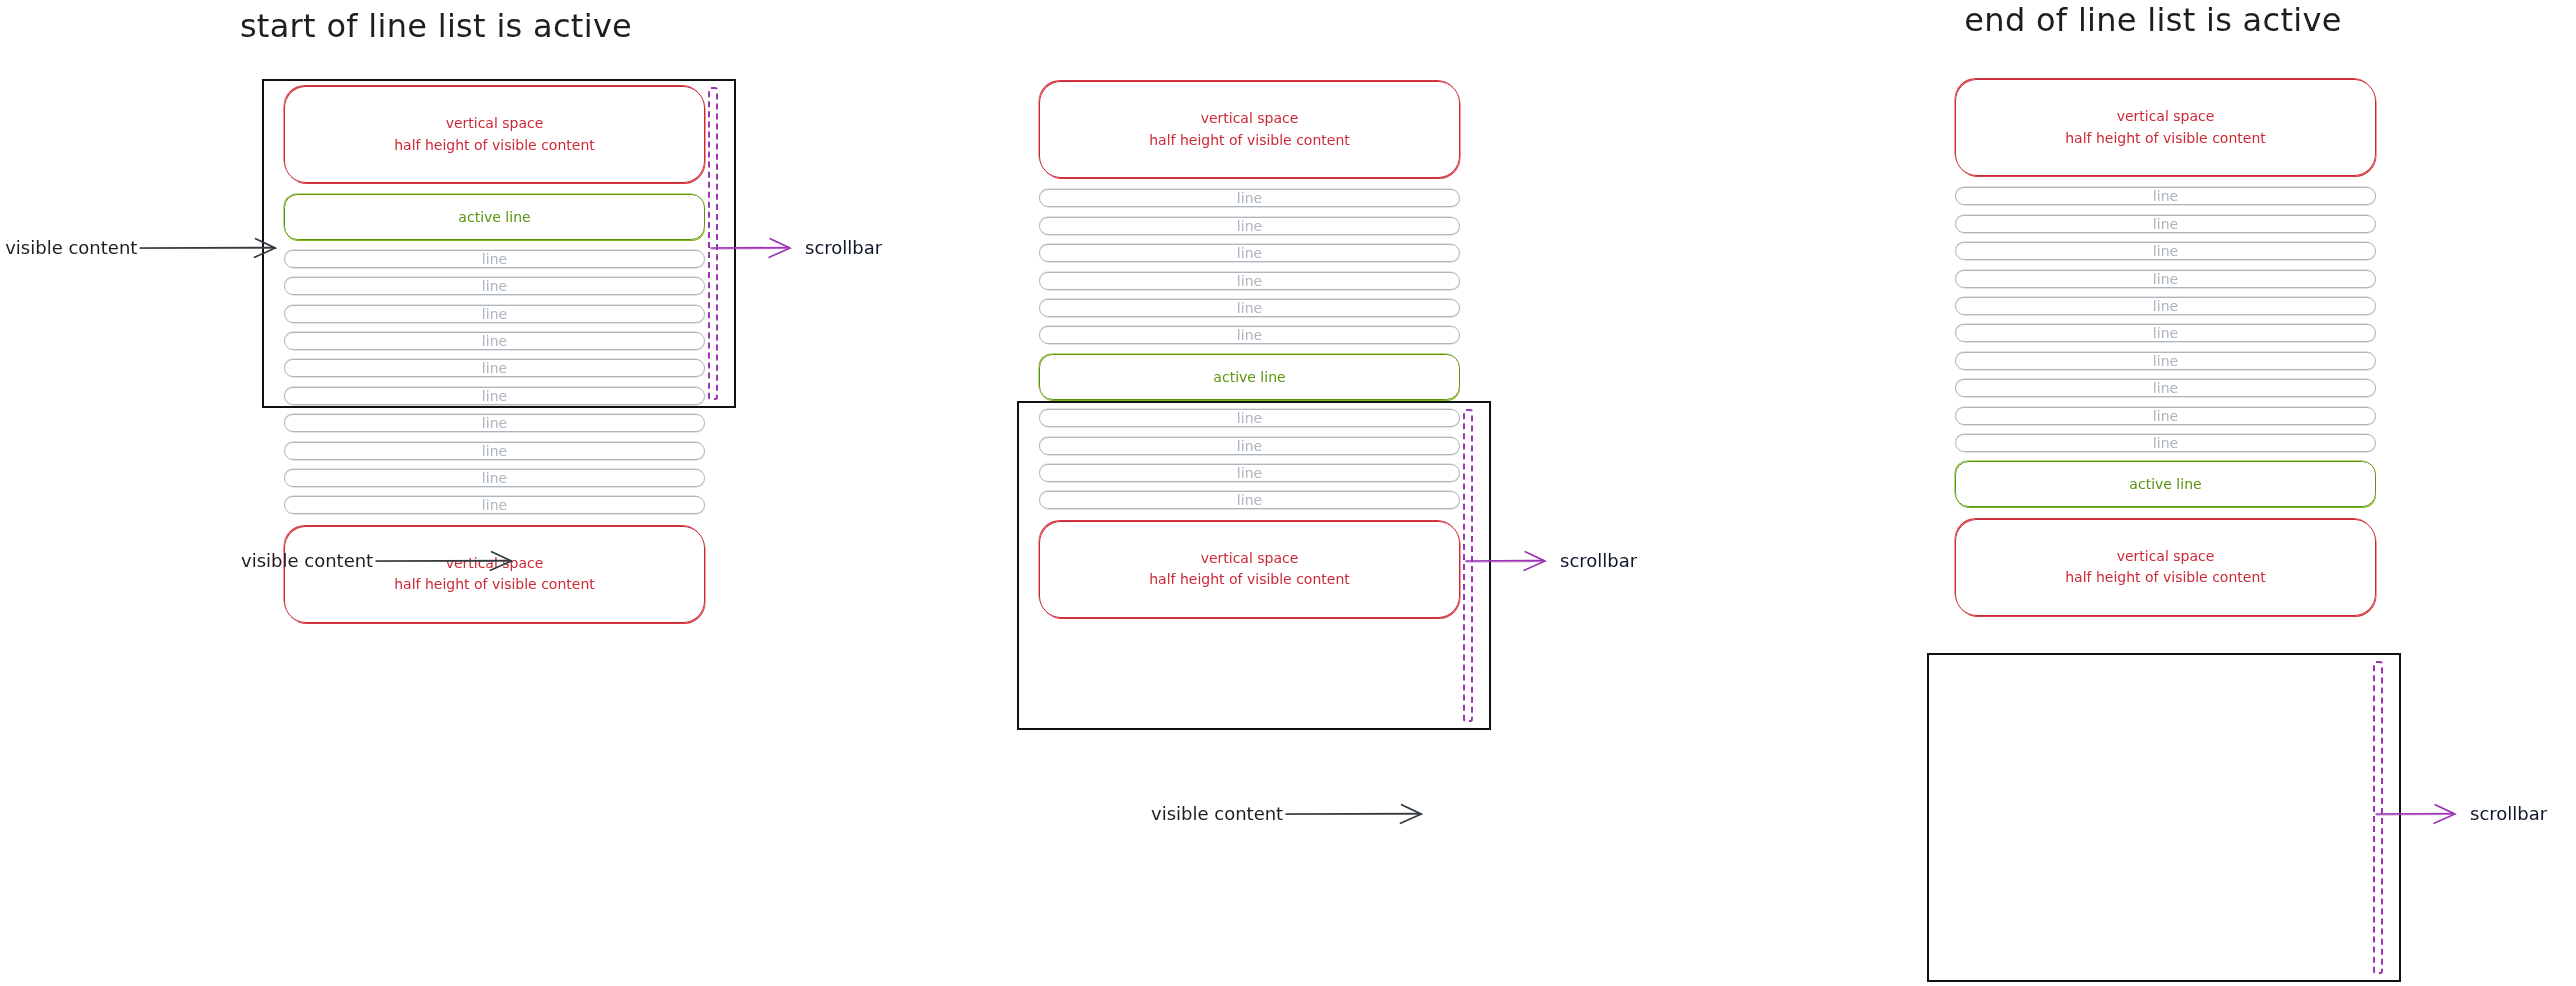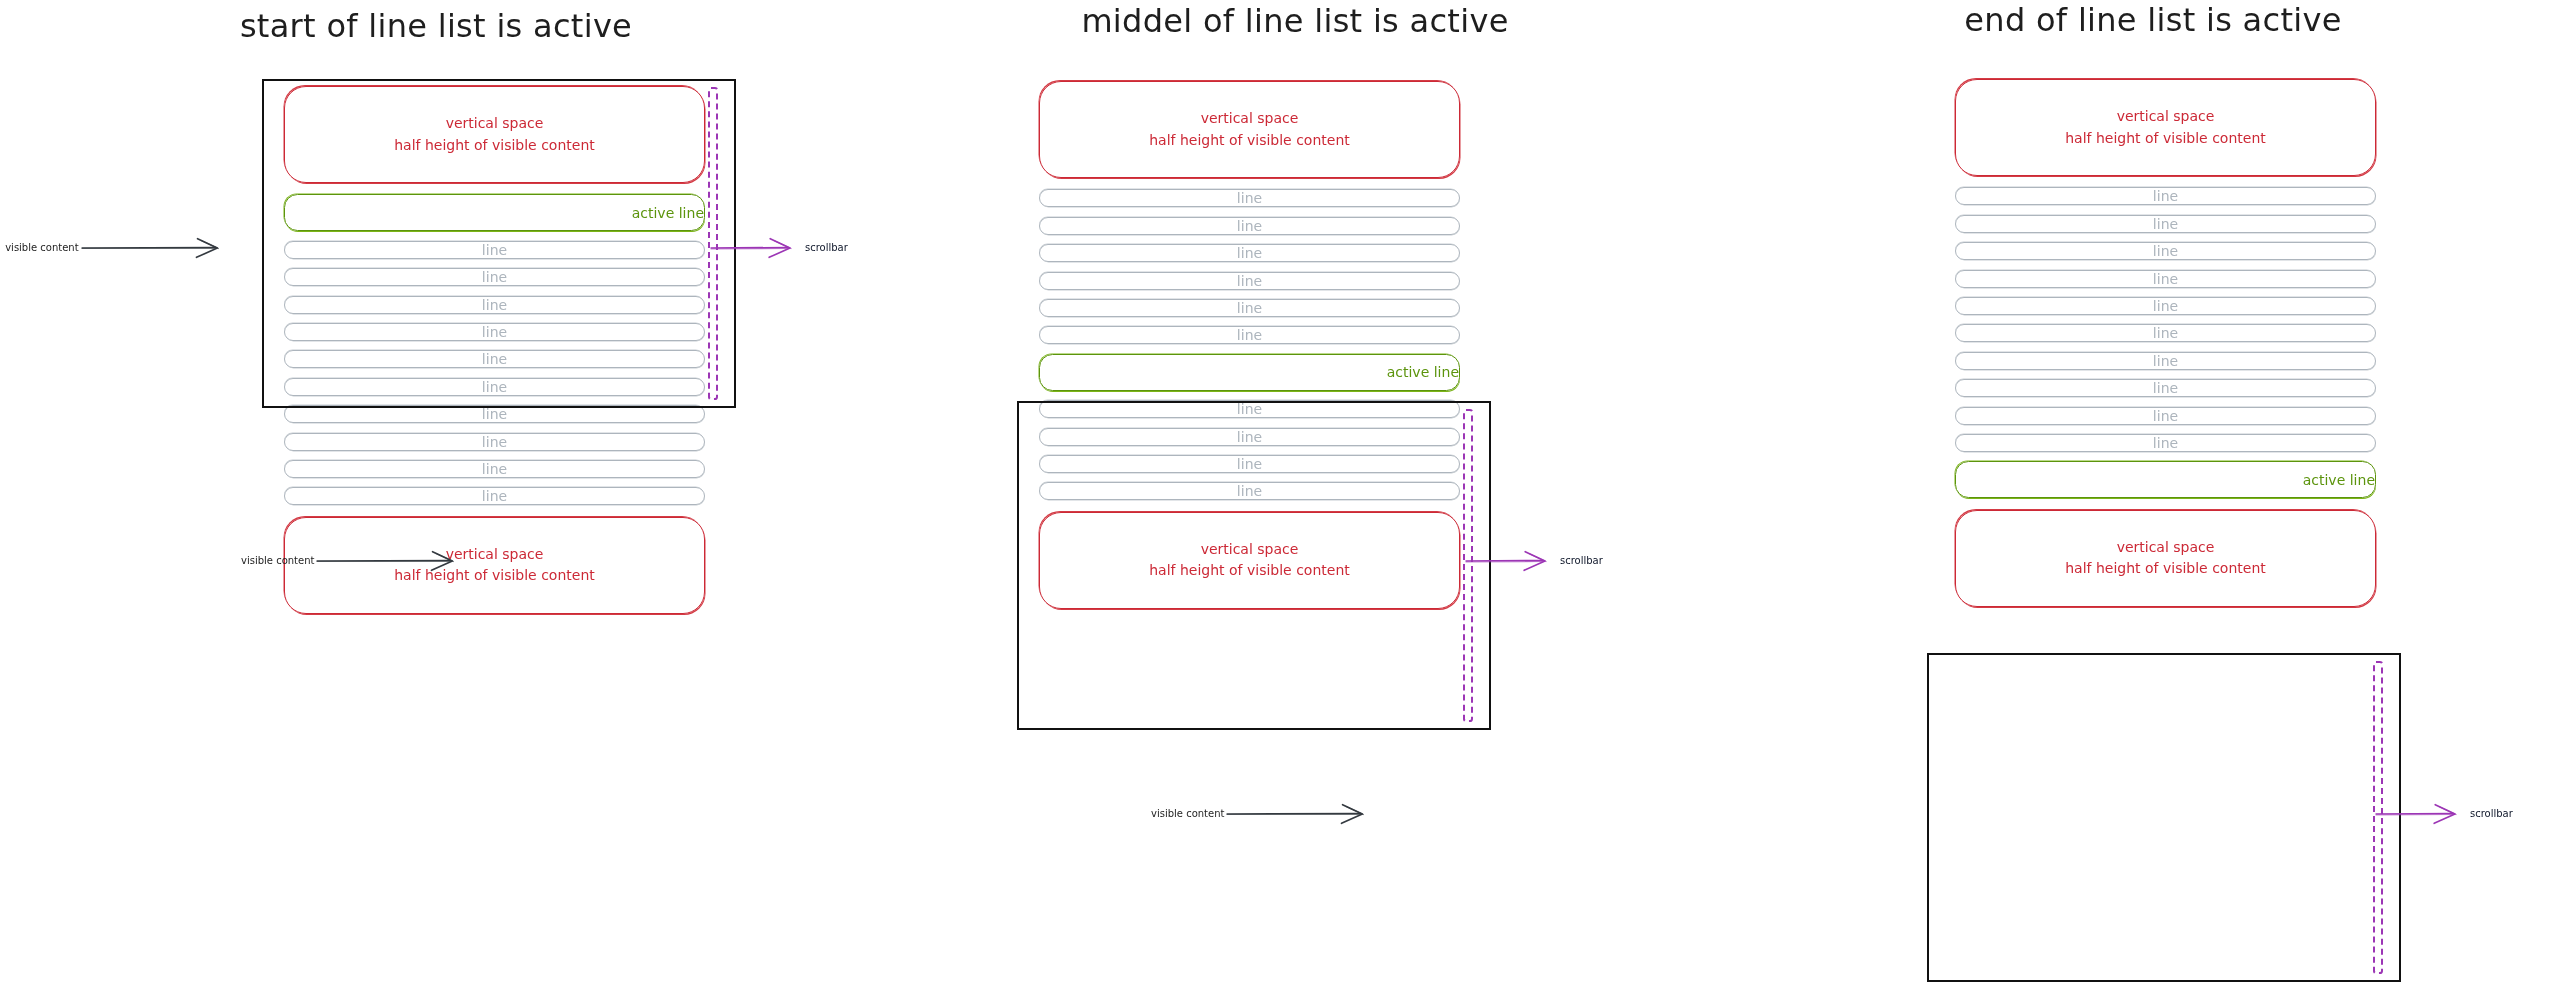--- a/index.html
+++ b/index.html
@@ -33,23 +33,22 @@
   }
   .row .lbl{font-size:14px;line-height:1;}
 
   .row.line{
     border-color:#adb5bd;height:18px;
     box-shadow:0.5px 1px 0 -0.5px #c6ccd1, -0.5px -1px 0 -0.5px #c6ccd1;
   }
   .row.line .lbl{color:#adb5bd;}
 
   .row.active{
-    border-color:#5c940d;height:37px;
+    border-color:#5c940d;height:46px;
     box-shadow:0.5px 1.6px 0 -0.5px #7cb518, -1px -1px 0 -0.5px #7cb518;
-    justify-content:flex-end;
   }
   .row.active .lbl{color:#5c940d;}
 
   .row.space{
     border-color:#cc2936;border-width:1.6px;height:97px;border-radius:22px;
     flex-direction:column;justify-content:center;
     box-shadow:1px 1.6px 0 -0.5px #d43b45, -1px -1.6px 0 -0.5px #d43b45;
   }
   .row.space .lbl{color:#cc2936;font-size:14px;line-height:1.55;text-align:center;}
 
@@ -68,21 +67,21 @@
   }
 
   
   .scrollbar{
     position:absolute;box-sizing:border-box;
     border:2.6px dashed #9c36b5;border-radius:3.1px;background:transparent;
   }
 
   
   .annot{position:absolute;display:flex;align-items:center;white-space:nowrap;}
-  .annot .txt{font-size:10px;line-height:1;}
+  .annot .txt{font-size:18px;line-height:1;}
 
   .annot.visible-content{color:#343a40;}
   .annot.visible-content .txt{color:#1e1e1e;}
   .annot.scrollbar-annot{color:#9c36b5;}
   .annot.scrollbar-annot .txt{color:#0f172a;}
 
   svg.arrow{display:block;overflow:visible;}
 </style>
 </head>
 <body>
@@ -163,21 +162,20 @@
       <path d="M4 23 L152 22" stroke="#9c36b5" stroke-width="3" fill="none" stroke-linecap="round"></path>
       <path d="M4 25 L152 24" stroke="#9c36b5" stroke-width="2.2" fill="none" stroke-linecap="round" opacity=".6"></path>
       <path d="M118 5 L156 23 L116 41" stroke="#9c36b5" stroke-width="3.2" fill="none" stroke-linecap="round" stroke-linejoin="round"></path>
       <path d="M126 9 L158 24" stroke="#9c36b5" stroke-width="2.4" fill="none" stroke-linecap="round" opacity=".7"></path>
     </svg>
     <span class="txt">scrollbar</span>
   </div>
 </div>
 
 <div class="panel p2">
-  <div class="title" style="top:1.6px;">middel of line list is active</div>
   <div class="stack" id="stack-1" style="left:180px;top:81px;width:421px;">
       <div class="row space">
         <span class="lbl">vertical space</span>
         <span class="lbl">half height of visible content</span>
       </div>
       <div class="gap big"></div>
       <div class="row line">
         <span class="lbl">line</span>
       </div>
       <div class="gap"></div>

